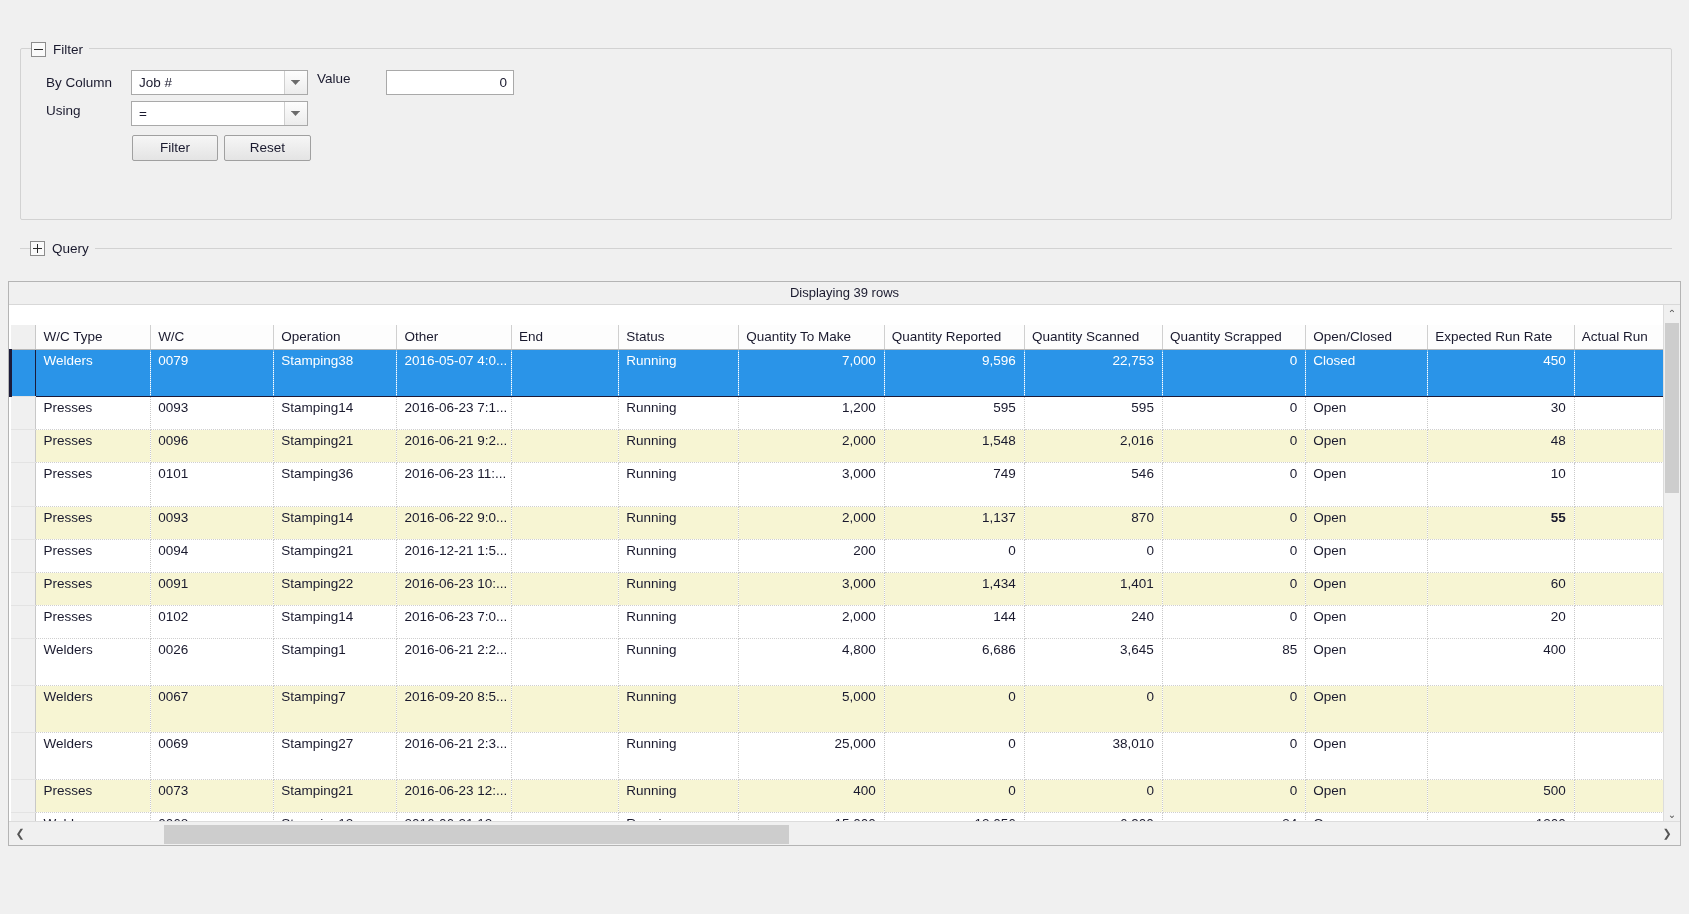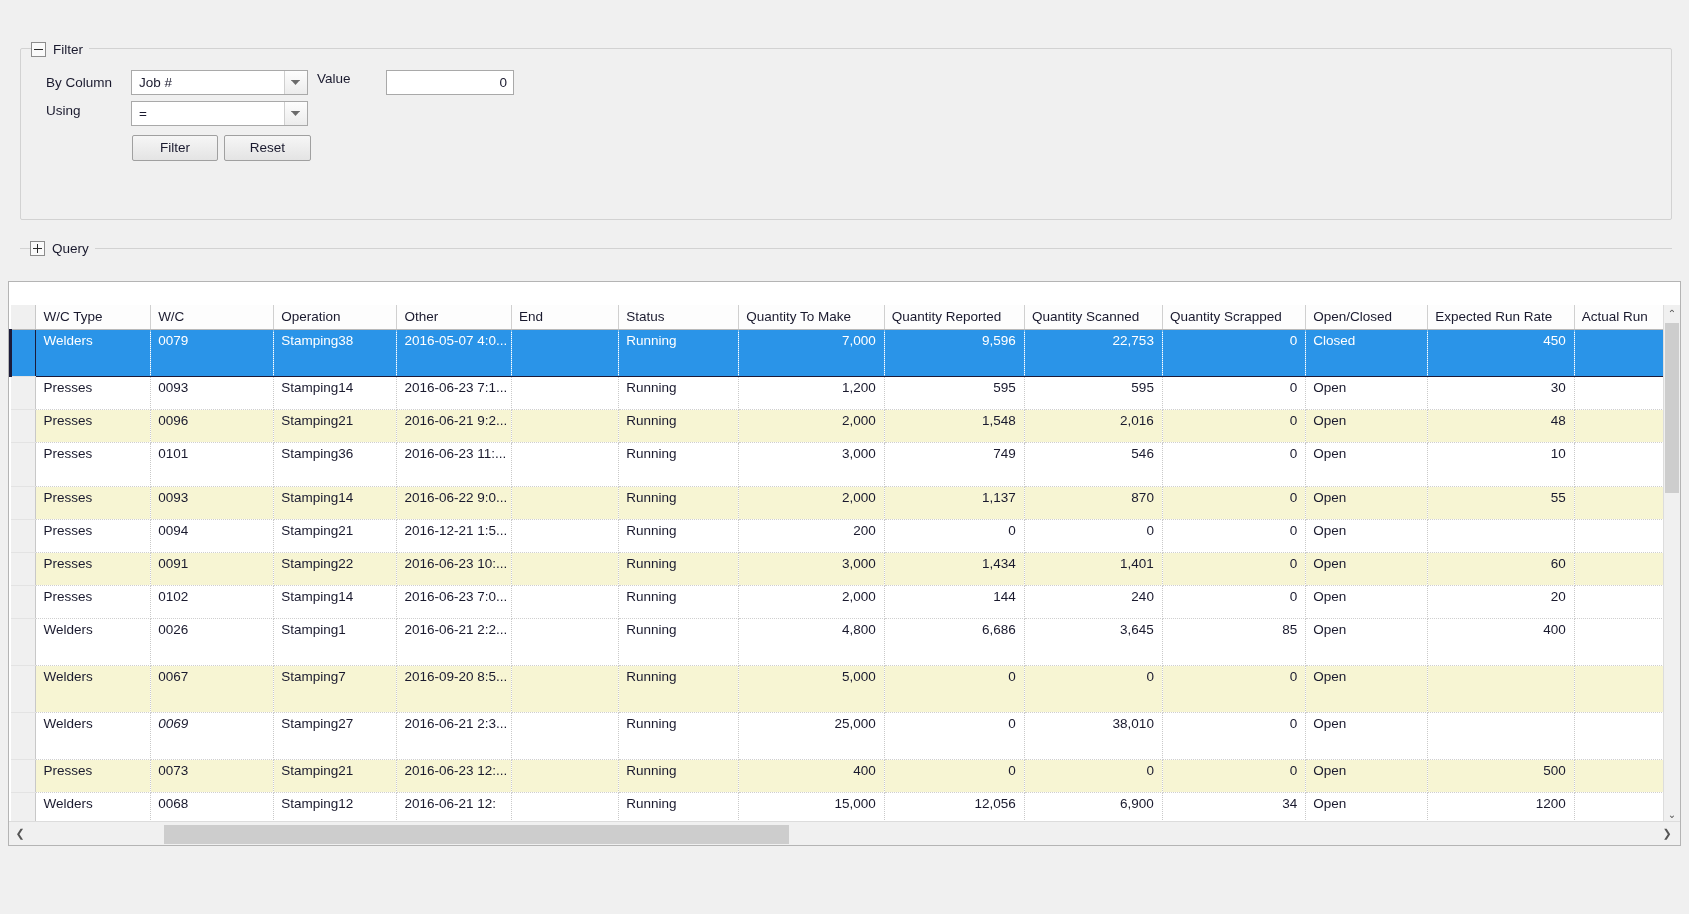--- a/index.html
+++ b/index.html
@@ -211,20 +211,21 @@
     position: absolute;
     left: 0; top: 23px;
     width: 1671px; height: 518px;
     overflow: hidden;
   }
   table.grid {
     border-collapse: collapse;
     table-layout: fixed;
     width: 1671px;
     font-size: 13px;
+    margin-top: 20px;
   }
   table.grid th {
     background: #fdfdfd;
     border-right: 1px solid #d0d0d0;
     border-bottom: 1px solid #b9b9b9;
     font-weight: normal;
     text-align: left;
     padding: 4px 6px 5px 7px;
     font-size: 13.5px;
     color: #1a1a2e;
@@ -358,20 +359,23 @@
   <div class="btn-std" style="left:224px; top:135px; width:87px;">Reset</div>
 
   <div class="groupbox" id="query-group"></div>
   <div id="query-header">
     <span class="expander plus"></span>
     <span>Query</span>
   </div>
 
   <div id="grid-panel">
 
+    <div id="rowcount-bar">
+      <span>Displaying 39 rows</span>
+    </div>
 
     <div id="grid-scroll">
       <table class="grid">
         <thead>
           <tr id="thead-row">
             <th class="rowhdr"></th>
           <th style="width: 108px;">W/C Type</th>
               <th style="width: 116px;">W/C</th>
               <th style="width: 116px;">Operation</th>
               <th style="width: 108px;">Other</th>
@@ -457,21 +461,21 @@
               <td style="width: 116px; height: 33px;">0093</td>
               <td style="width: 116px; height: 33px;">Stamping14</td>
               <td style="width: 108px; height: 33px;">2016-06-22  9:0...</td>
               <td style="width: 101px; height: 33px;"></td>
               <td style="width: 113px; height: 33px;">Running</td>
               <td class="num" style="width: 137px; height: 33px;">2,000</td>
               <td class="num" style="width: 132px; height: 33px;">1,137</td>
               <td class="num" style="width: 130px; height: 33px;">870</td>
               <td class="num" style="width: 135px; height: 33px;">0</td>
               <td style="width: 115px; height: 33px;">Open</td>
-              <td class="num" style="width: 138px; height: 33px;">55</td>
+              <td class="num" style="width: 138px; height: 33px; font-weight: bold;">55</td>
               <td style="width: 99px; height: 33px;"></td>
             </tr>
             <tr class="norm">
               <td class="rowhdr" style="height: 33px;"></td>
               <td style="width: 108px; height: 33px;">Presses</td>
               <td style="width: 116px; height: 33px;">0094</td>
               <td style="width: 116px; height: 33px;">Stamping21</td>
               <td style="width: 108px; height: 33px;">2016-12-21  1:5...</td>
               <td style="width: 101px; height: 33px;"></td>
               <td style="width: 113px; height: 33px;">Running</td>
@@ -543,21 +547,21 @@
               <td class="num" style="width: 132px; height: 47px;">0</td>
               <td class="num" style="width: 130px; height: 47px;">0</td>
               <td class="num" style="width: 135px; height: 47px;">0</td>
               <td style="width: 115px; height: 47px;">Open</td>
               <td class="num" style="width: 138px; height: 47px;"></td>
               <td style="width: 99px; height: 47px;"></td>
             </tr>
             <tr class="norm">
               <td class="rowhdr" style="height: 47px;"></td>
               <td style="width: 108px; height: 47px;">Welders</td>
-              <td style="width: 116px; height: 47px; font-style: italic;">0069</td>
+              <td style="width: 116px; height: 47px;">0069</td>
               <td style="width: 116px; height: 47px;">Stamping27</td>
               <td style="width: 108px; height: 47px;">2016-06-21  2:3...</td>
               <td style="width: 101px; height: 47px;"></td>
               <td style="width: 113px; height: 47px;">Running</td>
               <td class="num" style="width: 137px; height: 47px;">25,000</td>
               <td class="num" style="width: 132px; height: 47px;">0</td>
               <td class="num" style="width: 130px; height: 47px;">38,010</td>
               <td class="num" style="width: 135px; height: 47px;">0</td>
               <td style="width: 115px; height: 47px;">Open</td>
               <td class="num" style="width: 138px; height: 47px;"></td>

